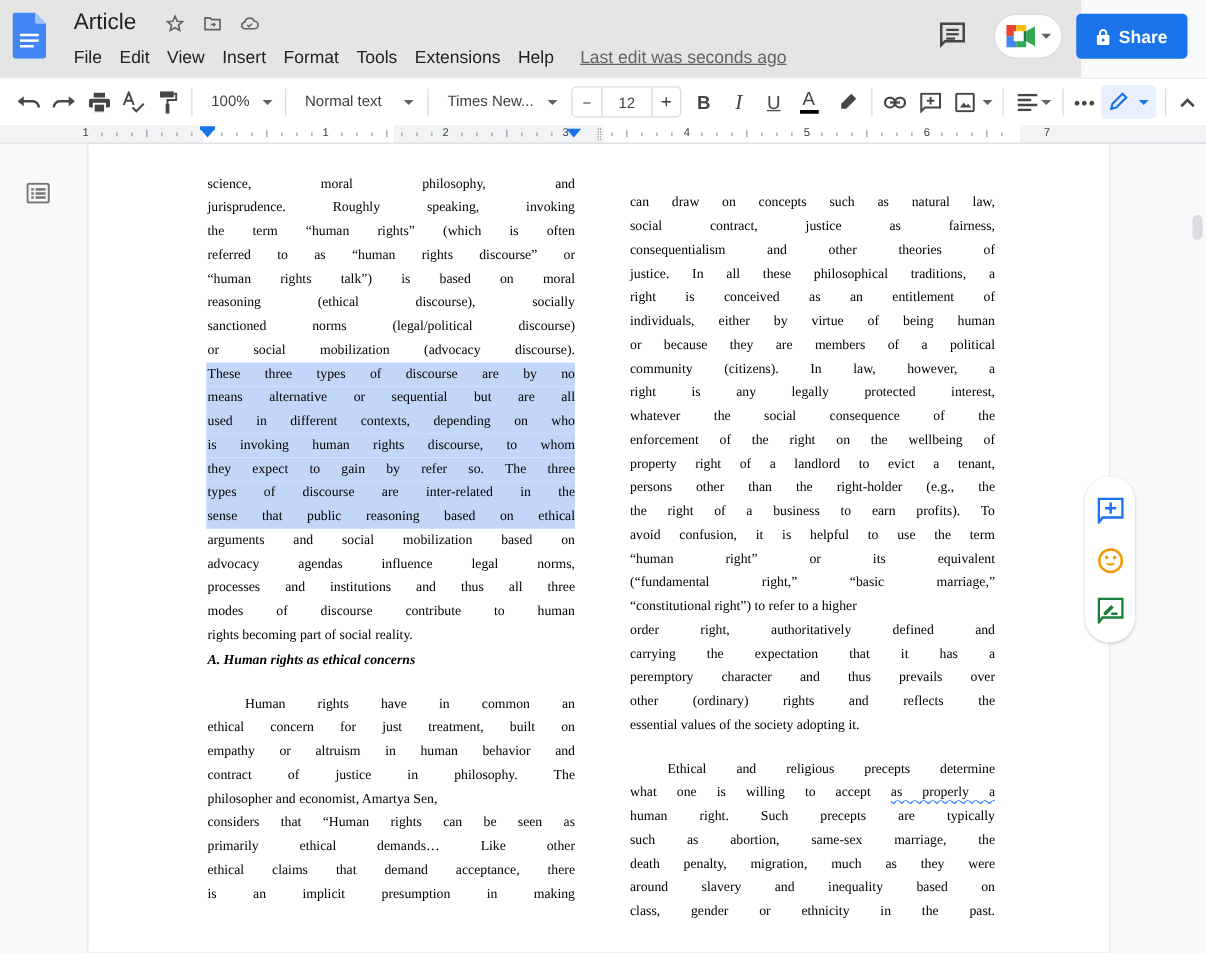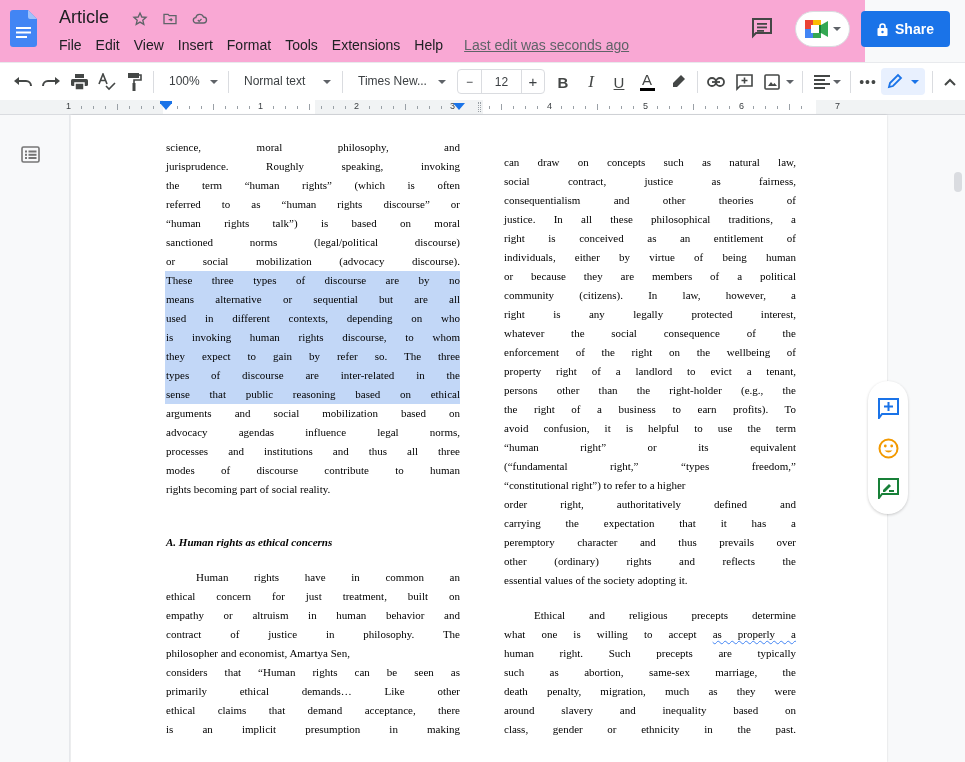--- a/index.html
+++ b/index.html
@@ -1,17 +1,17 @@
 <!DOCTYPE html>
 <html><head>
 <meta charset="utf-8">
 <style>
   * { box-sizing: border-box; margin: 0; padding: 0; }
   html, body { width: 965px; height: 762px; overflow: hidden; background: #f8f9fa; font-family: "Liberation Sans", sans-serif; color: #3c4043; }
-  .topbar { position: absolute; left: 0; top: 0; width: 865px; height: 62px; background: #f9a8d4; }
+  .topbar { position: absolute; left: 0; top: 0; width: 865px; height: 62px; background: #e5e5e5; }
   .doc-logo { position: absolute; left: 10px; top: 10px; width: 27px; height: 37px; }
   .title { position: absolute; left: 59px; top: 7px; font-size: 18px; color: #202124; }
   .title-icons { position: absolute; left: 131px; top: 10px; display: flex; gap: 13px; align-items: center; }
   .title-icons span { display: inline-flex; width: 17px; height: 17px; align-items: center; justify-content: center; color: #5f6368; }
   .menubar { position: absolute; left: 59px; top: 37px; display: flex; font-size: 14px; color: #202124; }
   .menubar span { margin-right: 14px; }
   .menubar .last-edit { color: #5f6368; text-decoration: underline; margin-left: 7px; }
   .comment-btn { position: absolute; left: 750px; top: 16px; width: 24px; height: 24px; }
   .meet-btn { position: absolute; left: 795px; top: 11px; width: 55px; height: 36px; border: 1px solid #dadce0; border-radius: 18px; background: #fff; display: flex; align-items: center; justify-content: center; gap: 4px; }
   .share-btn { position: absolute; left: 861px; top: 11px; width: 89px; height: 36px; background: #1a73e8; border-radius: 4px; color: #fff; font-size: 14px; font-weight: bold; display: flex; align-items: center; justify-content: center; gap: 7px; }
@@ -29,21 +29,21 @@
   .indent-marker { position: absolute; top: 3px; width: 0; height: 0; border-left: 6px solid transparent; border-right: 6px solid transparent; border-top: 7px solid #1a73e8; }
   .sidebar { position: absolute; left: 0; top: 115px; width: 70px; height: 647px; background: #f8f9fa; border-right: 1px solid #e8eaed; }
   .outline-icon { position: absolute; left: 21px; top: 31px; width: 19px; height: 17px; }
   .page { position: absolute; left: 71px; top: 115px; width: 816px; height: 647px; background: #fff; box-shadow: 0 0 2px rgba(0,0,0,.15); }
   .col { position: absolute; font-family: "Liberation Serif", serif; font-size: 11px; line-height: 19px; color: #000; text-align: justify; }
   .col-left { left: 95px; top: 23px; width: 294px; }
   .col-right { left: 433px; top: 38px; width: 292px; }
   .line { display: block; white-space: nowrap; text-align-last: justify; height: 19px; }
   .line.last { text-align-last: left; }
   .hl { background: #c2d7f7; margin-left: -1px; padding-left: 1px; }
-  .heading { font-weight: bold; font-style: italic; margin-top: 34px; text-align-last: left; }
+  .heading { font-weight: bold; font-style: italic; margin-top: 1px; text-align-last: left; }
   .indent { padding-left: 30px; }
   .gap { height: 16px; }
   .squiggle { text-decoration: underline wavy #4285f4; text-decoration-thickness: 1px; text-underline-offset: 2px; }
   .float-panel { position: absolute; left: 868px; top: 381px; width: 40px; height: 133px; background: #fff; border-radius: 20px; box-shadow: 0 1px 3px rgba(0,0,0,.2); }
   .float-panel .fb { position: absolute; left: 9px; width: 22px; height: 22px; display: flex; align-items: center; justify-content: center; }
   .scroll-thumb { position: absolute; left: 954px; top: 172px; width: 8px; height: 20px; background: #dadce0; border-radius: 4px; }
 </style>
 </head>
 <body>
 
@@ -310,20 +310,21 @@
   </svg>
 </div>
 
 <div class="page">
   <div class="col col-left">
     <span class="line">science, moral philosophy, and</span>
     <span class="line">jurisprudence. Roughly speaking, invoking</span>
     <span class="line">the term “human rights” (which is often</span>
     <span class="line">referred to as “human rights discourse” or</span>
     <span class="line">“human rights talk”) is based on moral</span>
+    <span class="line">reasoning (ethical discourse), socially</span>
     <span class="line">sanctioned norms (legal/political discourse)</span>
     <span class="line">or social mobilization (advocacy discourse).</span>
     <span class="line hl">These three types of discourse are by no</span>
     <span class="line hl">means alternative or sequential but are all</span>
     <span class="line hl">used in different contexts, depending on who</span>
     <span class="line hl">is invoking human rights discourse, to whom</span>
     <span class="line hl">they expect to gain by refer so. The three</span>
     <span class="line hl">types of discourse are inter-related in the</span>
     <span class="line hl">sense that public reasoning based on ethical</span>
     <span class="line">arguments and social mobilization based on</span>
@@ -354,21 +355,21 @@
     <span class="line">or because they are members of a political</span>
     <span class="line">community (citizens). In law, however, a</span>
     <span class="line">right is any legally protected interest,</span>
     <span class="line">whatever the social consequence of the</span>
     <span class="line">enforcement of the right on the wellbeing of</span>
     <span class="line">property right of a landlord to evict a tenant,</span>
     <span class="line">persons other than the right-holder (e.g., the</span>
     <span class="line">the right of a business to earn profits). To</span>
     <span class="line">avoid confusion, it is helpful to use the term</span>
     <span class="line">“human right” or its equivalent</span>
-    <span class="line">(“fundamental right,” “types freedom,”</span>
+    <span class="line">(“fundamental right,” “basic marriage,”</span>
     <span class="line last">“constitutional right”) to refer to a higher</span>
     <span class="line">order right, authoritatively defined and</span>
     <span class="line">carrying the expectation that it has a</span>
     <span class="line">peremptory character and thus prevails over</span>
     <span class="line">other (ordinary) rights and reflects the</span>
     <span class="line last">essential values of the society adopting it.</span>
     <div class="gap"></div>
     <span class="line indent">Ethical and religious precepts determine</span>
     <span class="line"><span>what one is willing to accept </span><span class="squiggle">as properly a</span></span>
     <span class="line">human right. Such precepts are typically</span>

